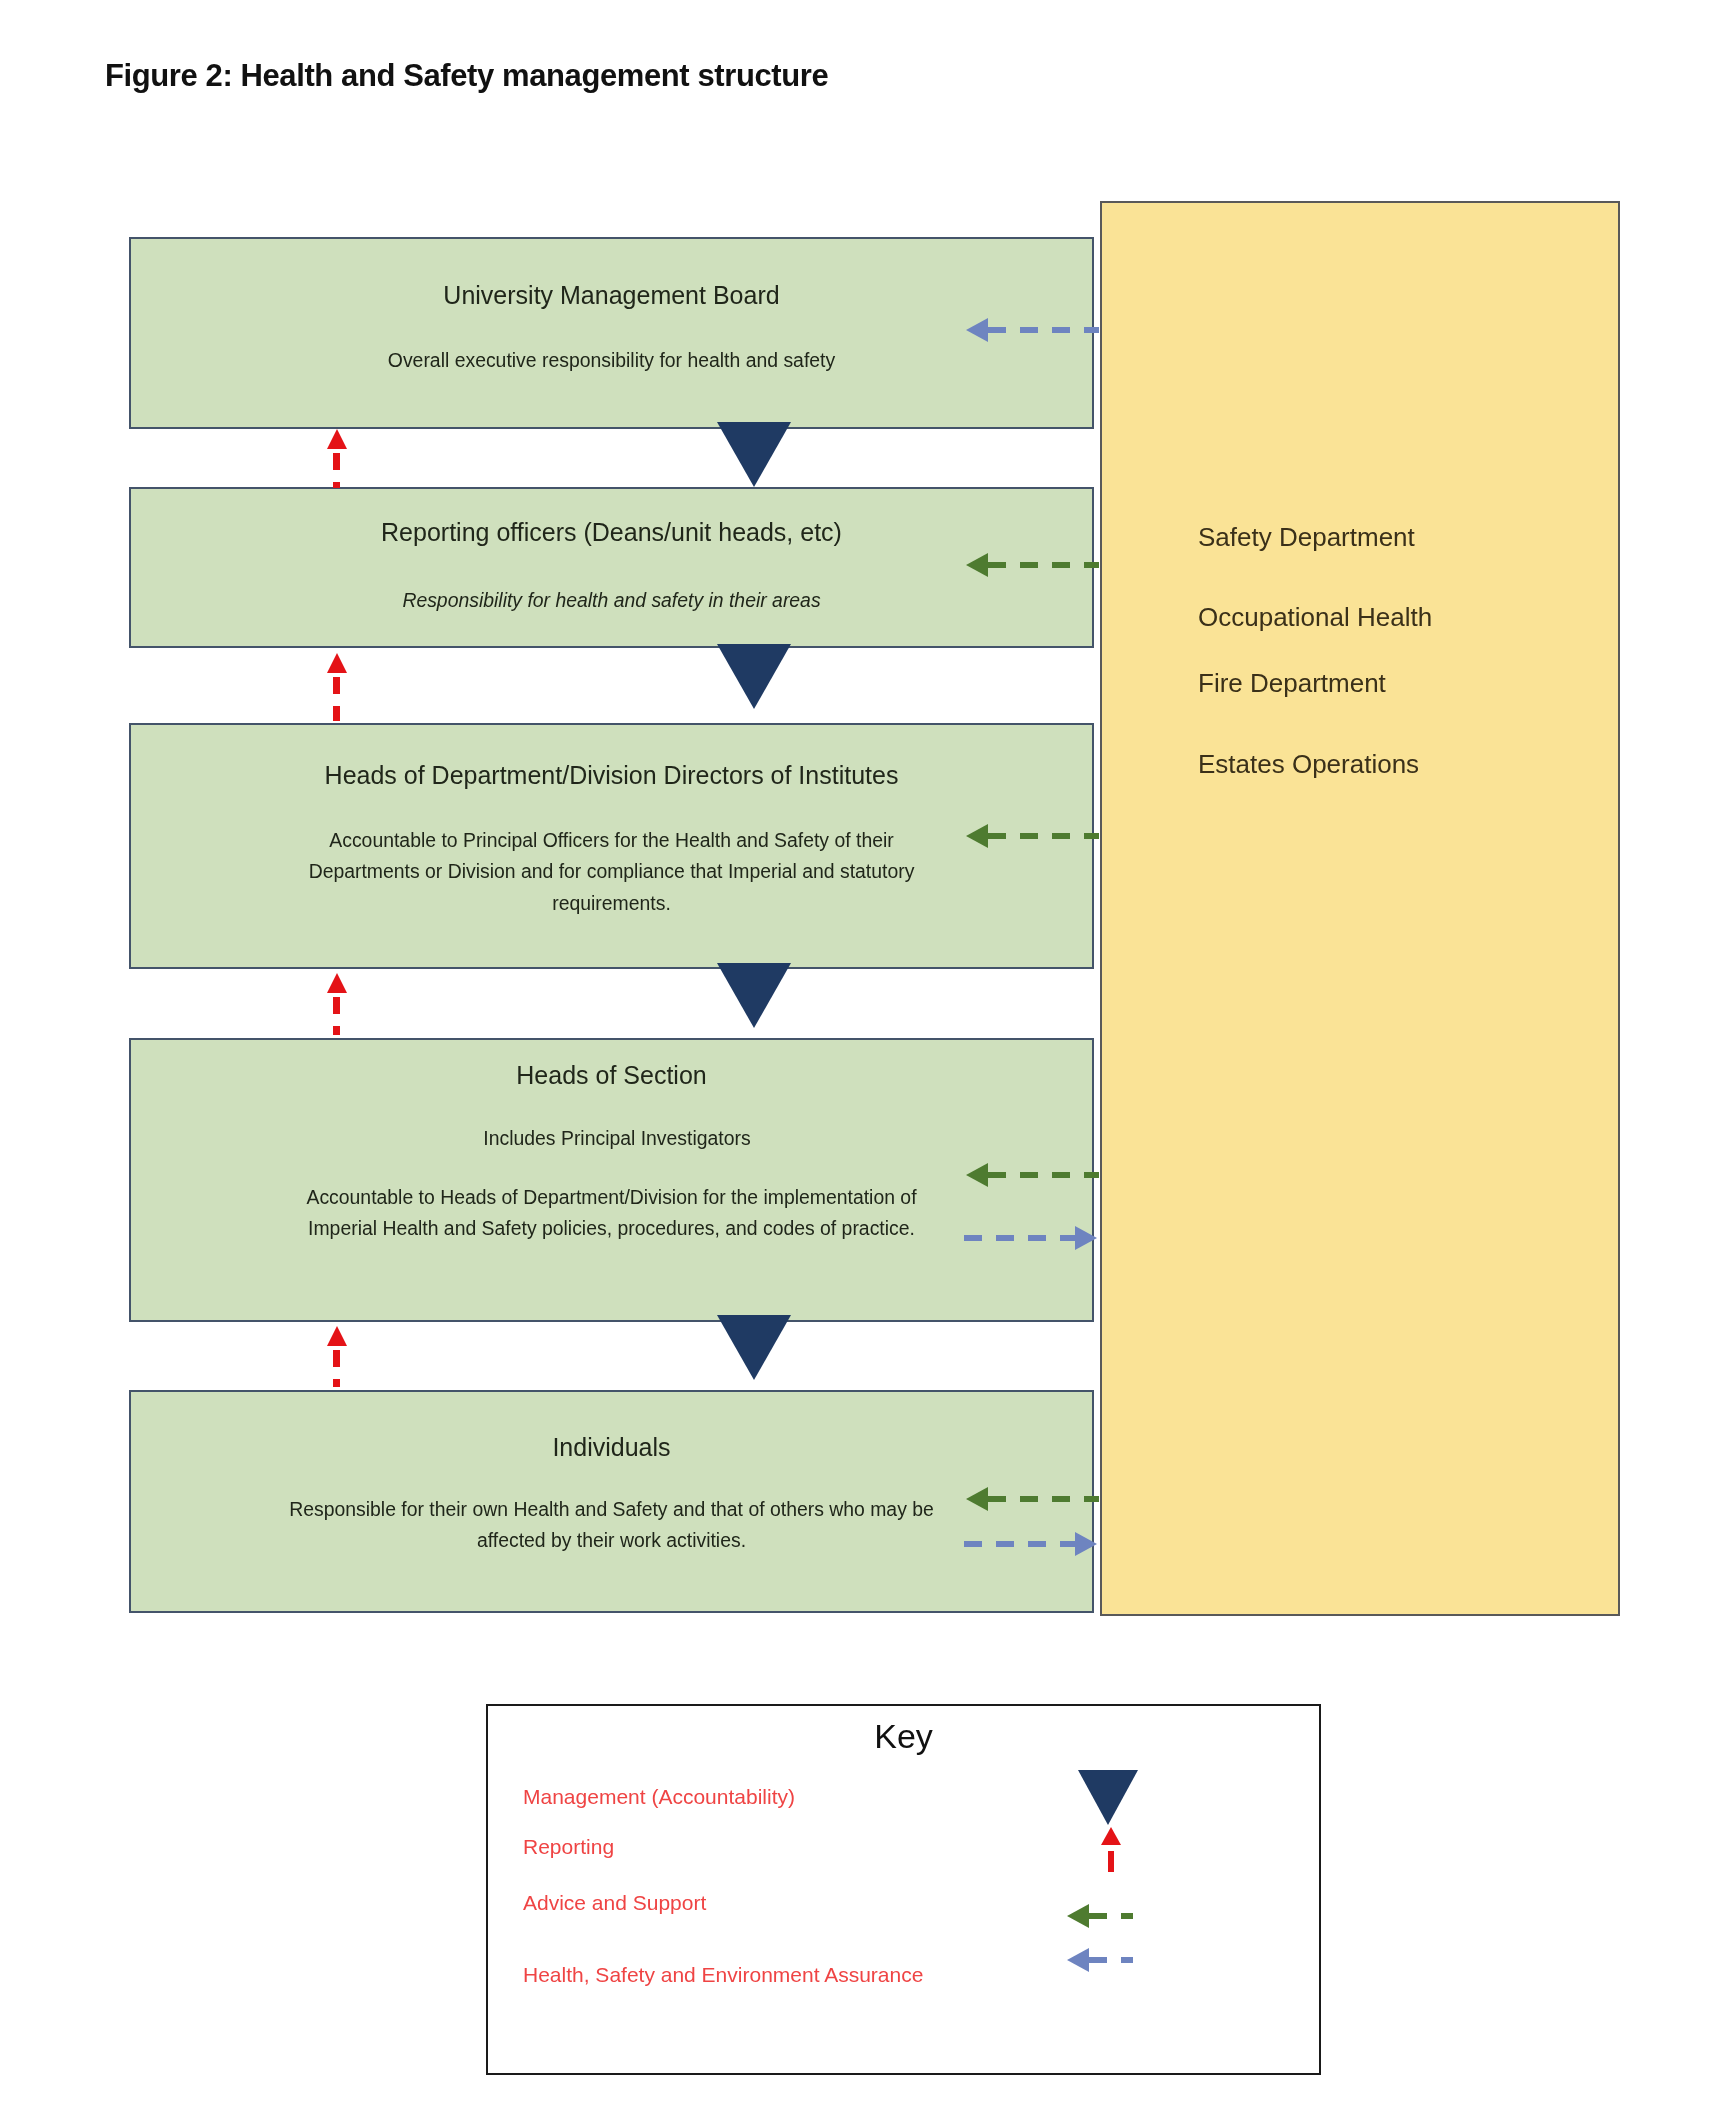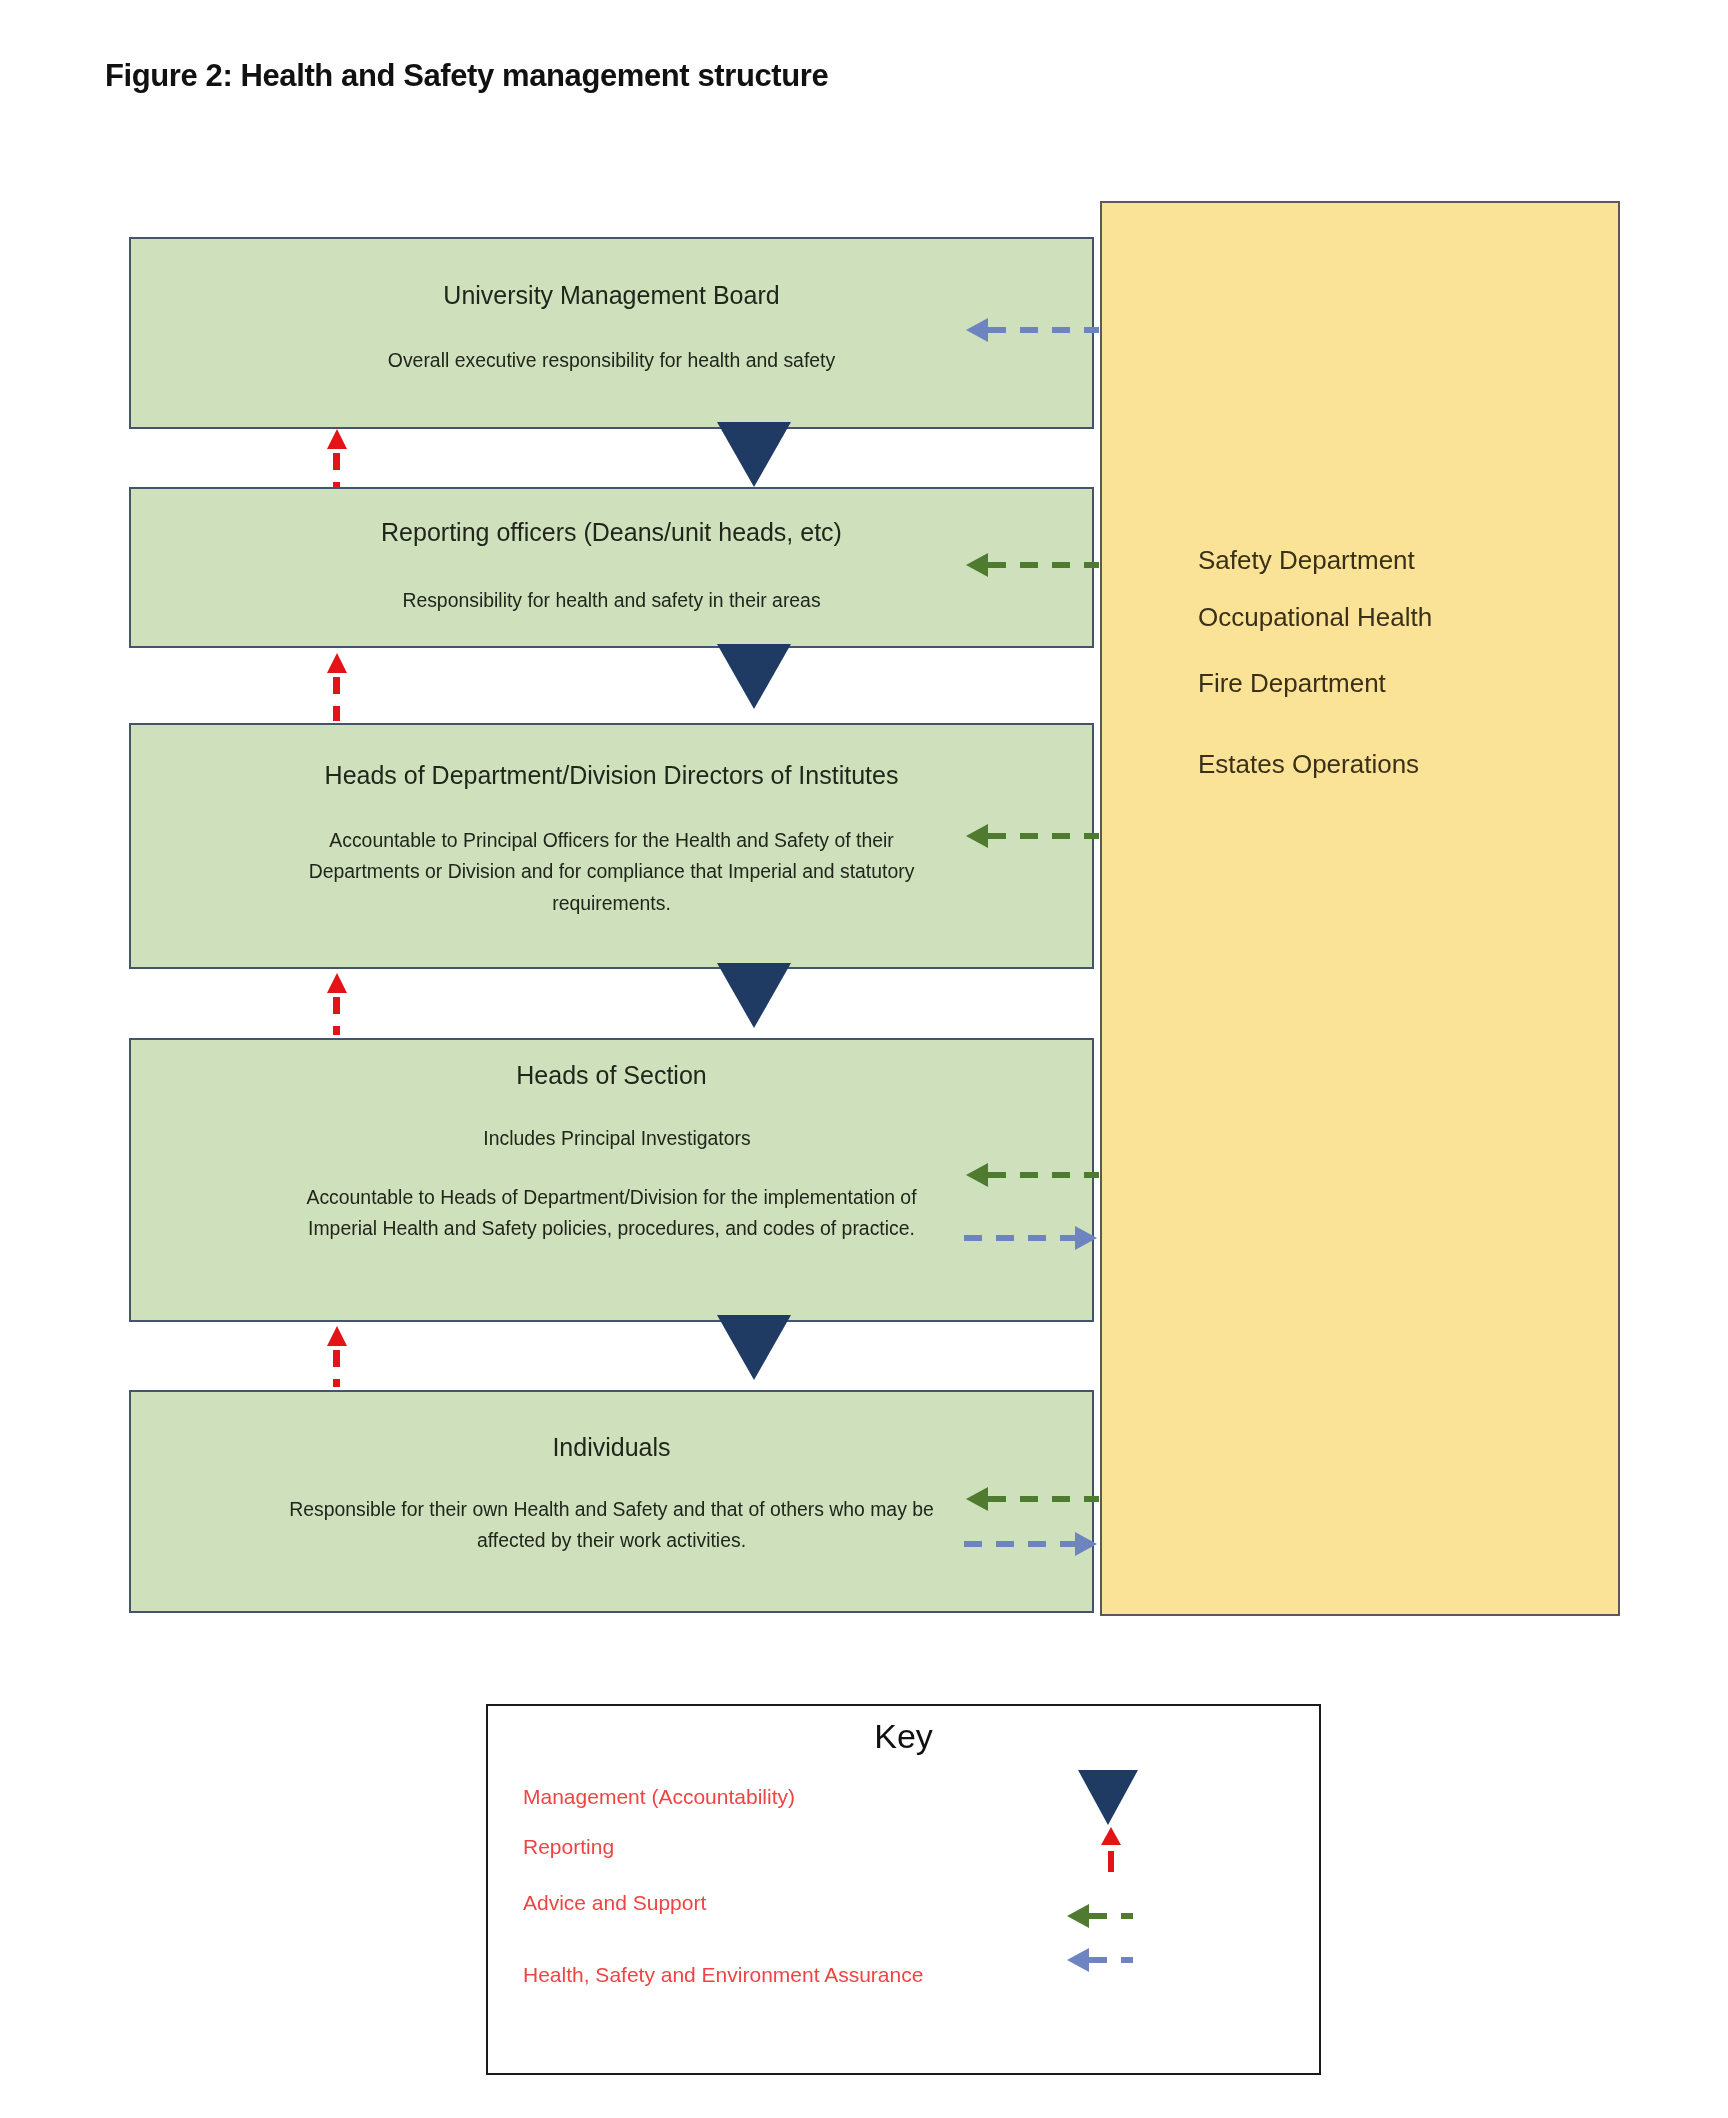--- a/index.html
+++ b/index.html
@@ -69,41 +69,41 @@
 
   <div class="fig-title">Figure 2: Health and Safety management structure</div>
 
   <div class="gbox" style="top:237px; height:192px;">
     <div class="hd" style="margin-top:41px;">University Management Board</div>
     <div class="bd" style="margin-top:35px; max-width:742px;">Overall executive responsibility for health and safety</div>
   </div>
 
   <div class="gbox" style="top:487px; height:161px;">
     <div class="hd" style="margin-top:28px;">Reporting officers (Deans/unit heads, etc)</div>
-    <div class="bd" style="margin-top:38px; max-width:742px;">Responsibility for health and safety in their areas</div>
+    <div class="bd" style="margin-top:38px; max-width:742px;font-style:italic;">Responsibility for health and safety in their areas</div>
   </div>
 
   <div class="gbox" style="top:723px; height:246px;">
     <div class="hd" style="margin-top:35px;">Heads of Department/Division Directors of Institutes</div>
     <div class="bd" style="margin-top:35px; max-width:621px;">Accountable to Principal Officers for the Health and Safety of their Departments or Division and for compliance that Imperial and statutory requirements.</div>
   </div>
 
   <div class="gbox" style="top:1038px; height:284px;">
     <div class="hd" style="margin-top:20px;">Heads of Section</div>
     <div class="sub" style="margin-top:37px;padding-left:11px;">Includes Principal Investigators</div>
     <div class="bd" style="margin-top:32px; max-width:636px;">Accountable to Heads of Department/Division for the implementation of Imperial Health and Safety policies, procedures, and codes of practice.</div>
   </div>
 
   <div class="gbox" style="top:1390px; height:223px;">
     <div class="hd" style="margin-top:40px;">Individuals</div>
     <div class="bd" style="margin-top:32px; max-width:692px;">Responsible for their own Health and Safety and that of others who may be affected by their work activities.</div>
   </div>
 
   <div class="panel">
-    <div class="item" style="top:342px;text-align:right;">Safety Department</div>
+    <div class="item" style="top:319px;text-align:right;">Safety Department</div>
     <div class="item" style="top:399px;">Occupational Health</div>
     <div class="item" style="top:465px;">Fire Department</div>
     <div class="item" style="top:546px;">Estates Operations</div>
   </div>
 
   <div class="tri-down" style="left:717px; top:422px;"></div>
   <div class="tri-down" style="left:717px; top:644px;"></div>
   <div class="tri-down" style="left:717px; top:963px;"></div>
   <div class="tri-down" style="left:717px; top:1315px;"></div>
 

